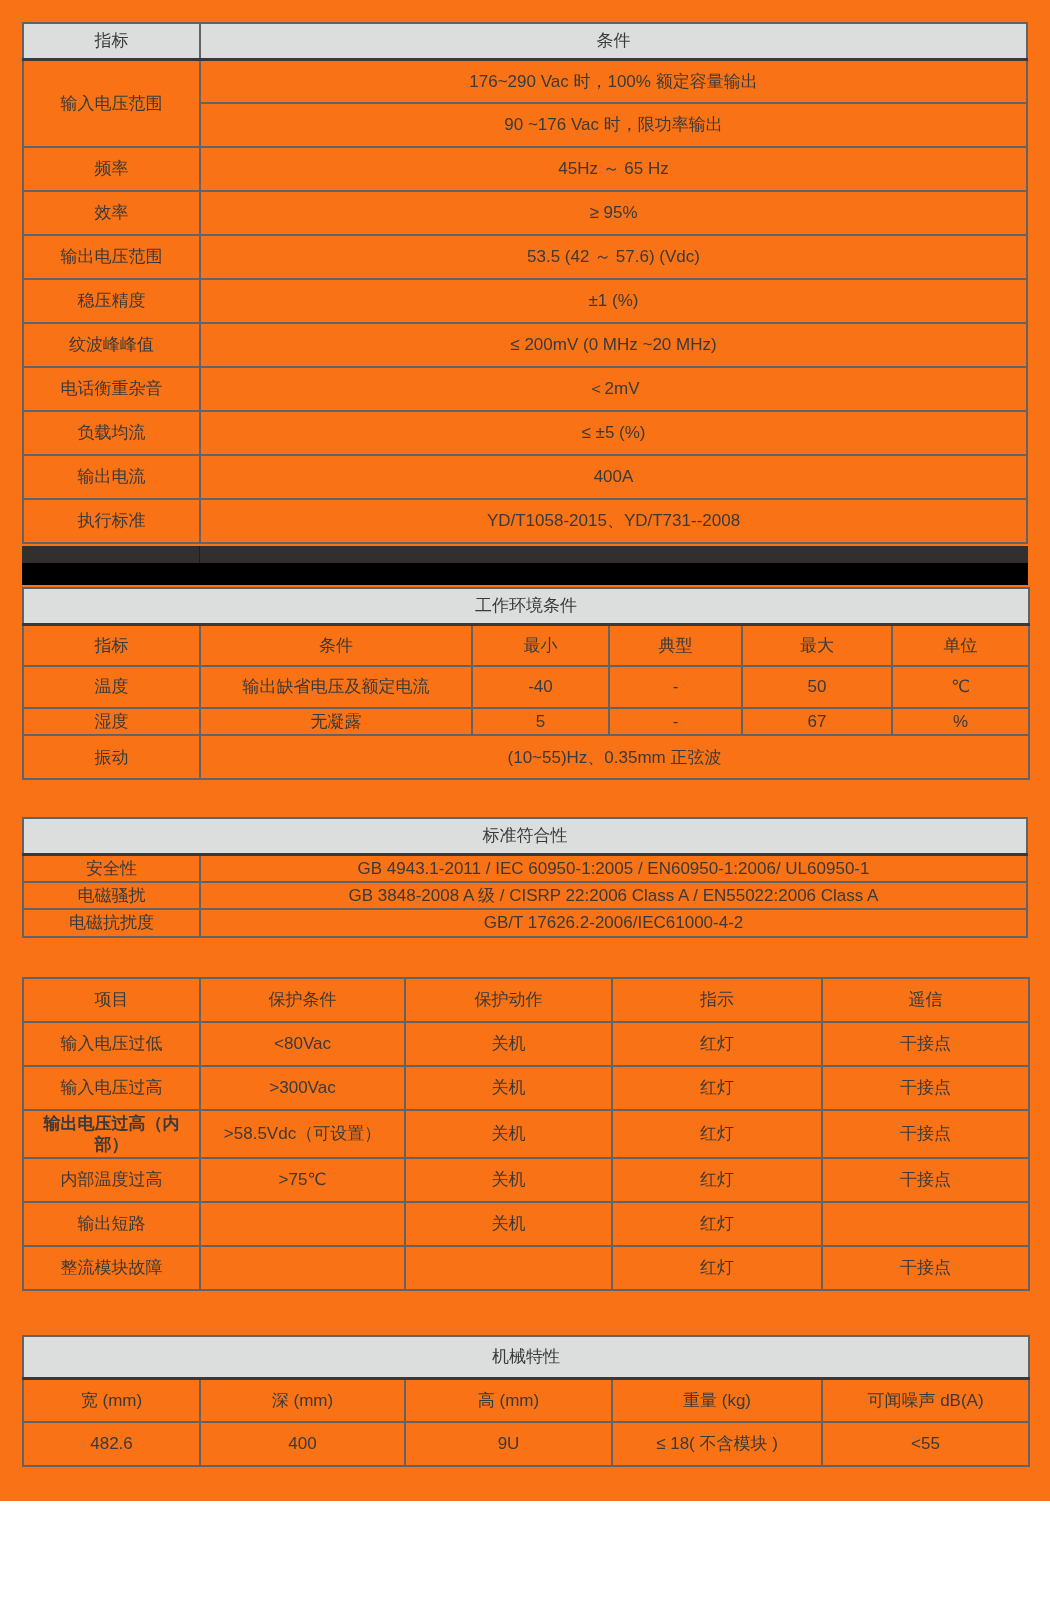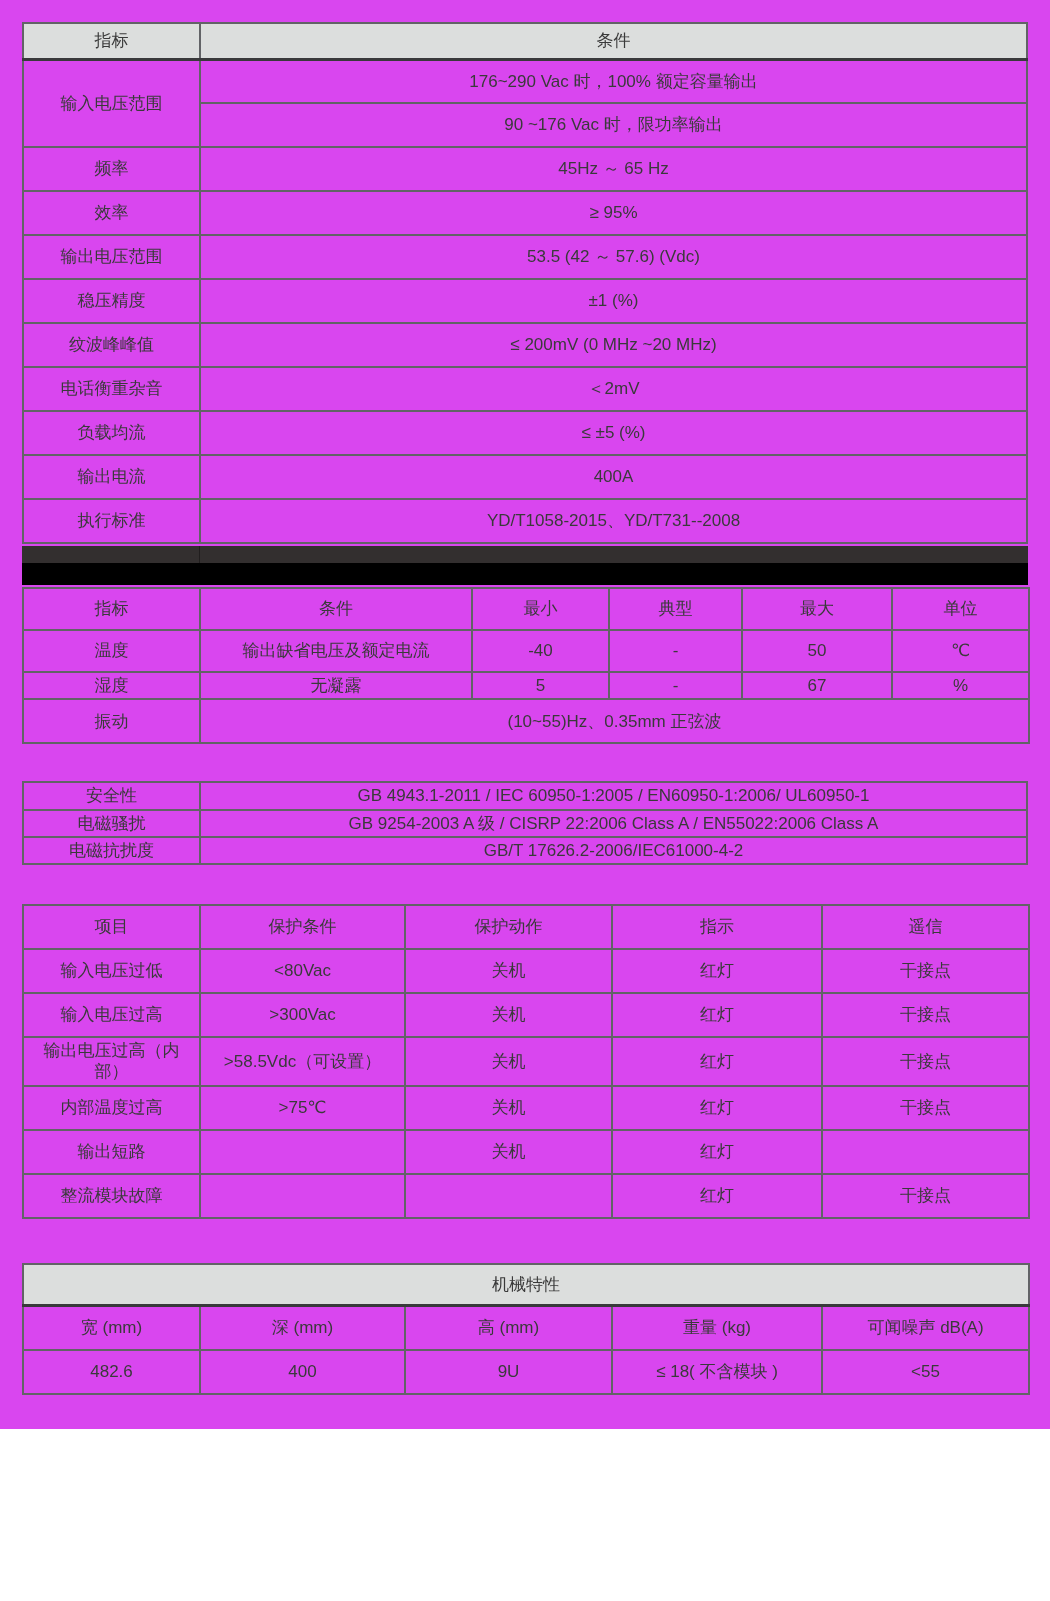--- a/index.html
+++ b/index.html
@@ -5,21 +5,21 @@
   html, body { margin: 0; padding: 0; background: #ffffff; }
   body {
     font-family: "Liberation Sans", "DejaVu Sans", sans-serif;
     color: #3a3a3a;
     -webkit-font-smoothing: antialiased;
   }
   .page {
     width: 1050px;
     box-sizing: border-box;
     padding: 22px 22px 34px 22px;
-    background: #d946ef;
+    background: #f97316;
   }
   table.tbl {
     border-collapse: collapse;
     table-layout: fixed;
     width: 1006px;
     border: 2px solid #454547;
   }
   .tbl td, .tbl th {
     border: 2px solid #626366;
     text-align: center;
@@ -133,20 +133,23 @@
   <table class="tbl">
     <colgroup>
       <col style="width:177px">
         <col style="width:272px">
         <col style="width:137px">
       <col style="width:133px">
         <col style="width:150px">
         <col style="width:137px">
     </colgroup>
     <tbody>
+        <tr class="h36">
+      <td colspan="6" class="title-cell">工作环境条件</td>
+    </tr>
     <tr class="h42">
       <td>指标</td>
       <td>条件</td>
       <td>最小</td>
       <td>典型</td>
       <td>最大</td>
       <td>单位</td>
     </tr>
     <tr class="h42">
       <td>温度</td>
@@ -172,27 +175,30 @@
     </table>
 
   <div class="gap37"></div>
 
   <table class="tbl">
     <colgroup>
         <col style="width:177px">
         <col>
       </colgroup>
     <tbody>
+        <tr class="h36">
+      <td colspan="2" class="title-cell">标准符合性</td>
+    </tr>
     <tr class="h41">
       <td>安全性</td>
       <td>GB 4943.1-2011 / IEC 60950-1:2005 / EN60950-1:2006/ UL60950-1</td>
     </tr>
     <tr class="h41">
       <td>电磁骚扰</td>
-      <td>GB 9254-2003 A 级 / CISRP 22:2006 Class A / EN55022:2006 Class A</td>
+      <td>GB 3848-2008 A 级 / CISRP 22:2006 Class A / EN55022:2006 Class A</td>
     </tr>
     <tr class="h41">
       <td>电磁抗扰度</td>
       <td>GB/T 17626.2-2006/IEC61000-4-2</td>
     </tr>
   </tbody>
     </table>
 
   <div class="gap39"></div>
 
@@ -220,21 +226,21 @@
       <td>干接点</td>
     </tr>
     <tr class="h40">
       <td>输入电压过高</td>
       <td>&gt;300Vac</td>
       <td>关机</td>
       <td>红灯</td>
       <td>干接点</td>
     </tr>
     <tr class="h40">
-      <td style="padding:2px 3px;">输出电压过高（内部）</td>
+      <td style="padding:2px 3px;font-weight:bold;">输出电压过高（内部）</td>
       <td>&gt;58.5Vdc（可设置）</td>
       <td>关机</td>
       <td>红灯</td>
       <td>干接点</td>
     </tr>
     <tr class="h40">
       <td>内部温度过高</td>
       <td>&gt;75℃</td>
       <td>关机</td>
       <td>红灯</td>

